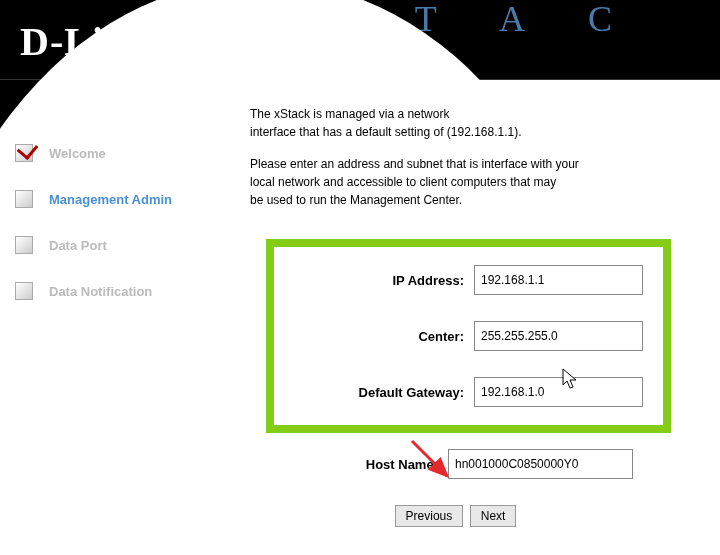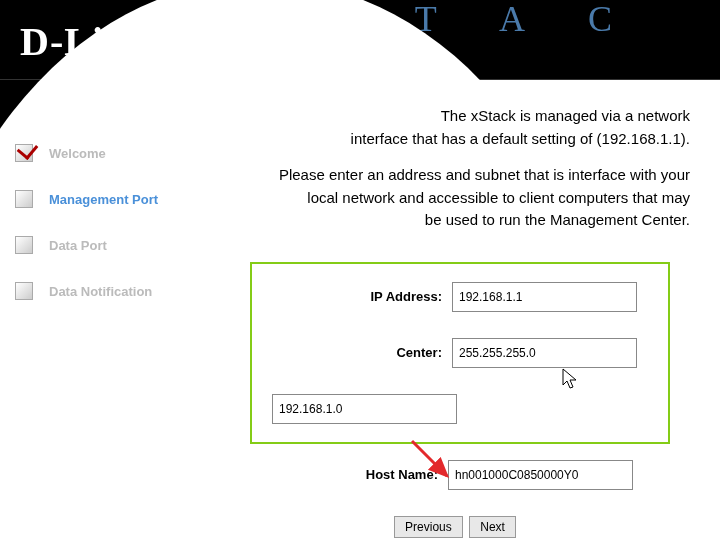--- a/index.html
+++ b/index.html
@@ -126,31 +126,31 @@
   .nav-item.active .nav-label {
     color: #4a90d9;
   }
   .main {
     flex: 1;
     position: relative;
     padding: 25px 30px 0 40px;
     z-index: 1;
   }
   .intro {
-    text-align: right;
-    font-size: 15px;
+    text-align: left;
+    font-size: 12px;
     color: #000;
     line-height: 1.5;
     margin-bottom: 30px;
   }
   .intro p { margin-bottom: 14px; }
   .form-box {
-    border: 2px solid #84cc16;
+    border: 8px solid #84cc16;
     padding: 18px 20px 14px 20px;
-    margin: 0 20px 16px 0;
+    margin: 0 20px 16px 16px;
   }
   .field-row {
     display: flex;
     align-items: center;
     margin-bottom: 26px;
   }
   .field-row:last-child { margin-bottom: 4px; }
   .outside-row { padding-right: 20px; }
   .field-label {
     width: 180px;
@@ -216,21 +216,21 @@
     <div class="nav">
 
       <div class="nav-item">
         <span class="check-icon checked"></span>
         <span class="nav-label">Welcome</span>
       </div>
 
 
       <div class="nav-item active">
         <span class="check-icon"></span>
-        <span class="nav-label">Management Port</span>
+        <span class="nav-label">Management Admin</span>
       </div>
 
       <div class="nav-item">
         <span class="check-icon"></span>
         <span class="nav-label">Data Port</span>
       </div>
 
       <div class="nav-item">
         <span class="check-icon"></span>
         <span class="nav-label">Data Notification</span>
@@ -256,20 +256,21 @@
     <div class="form-box">
       <div class="field-row">
         <div class="field-label">IP Address:</div>
         <input class="field-input" type="text" value="192.168.1.1" style="">
       </div>
       <div class="field-row">
         <div class="field-label">Center:</div>
         <input class="field-input" type="text" value="255.255.255.0" style="">
       </div>
       <div class="field-row">
+        <div class="field-label">Default Gateway:</div>
         <input class="field-input" type="text" value="192.168.1.0" style="">
       </div>
     </div>
 
     <div class="field-row outside-row">
       <div class="field-label" style="width:198px">Host Name:</div>
       <input class="field-input" type="text" value="hn001000C0850000Y0" style="">
     </div>
 
     <div class="btn-row">

